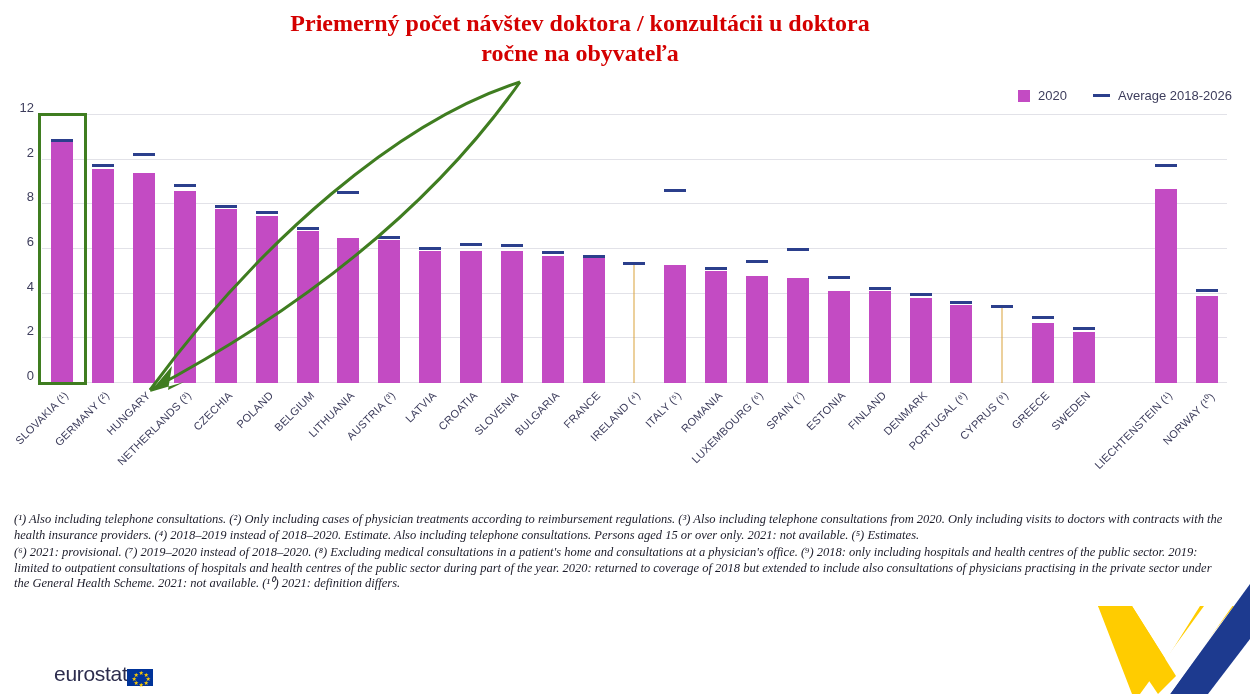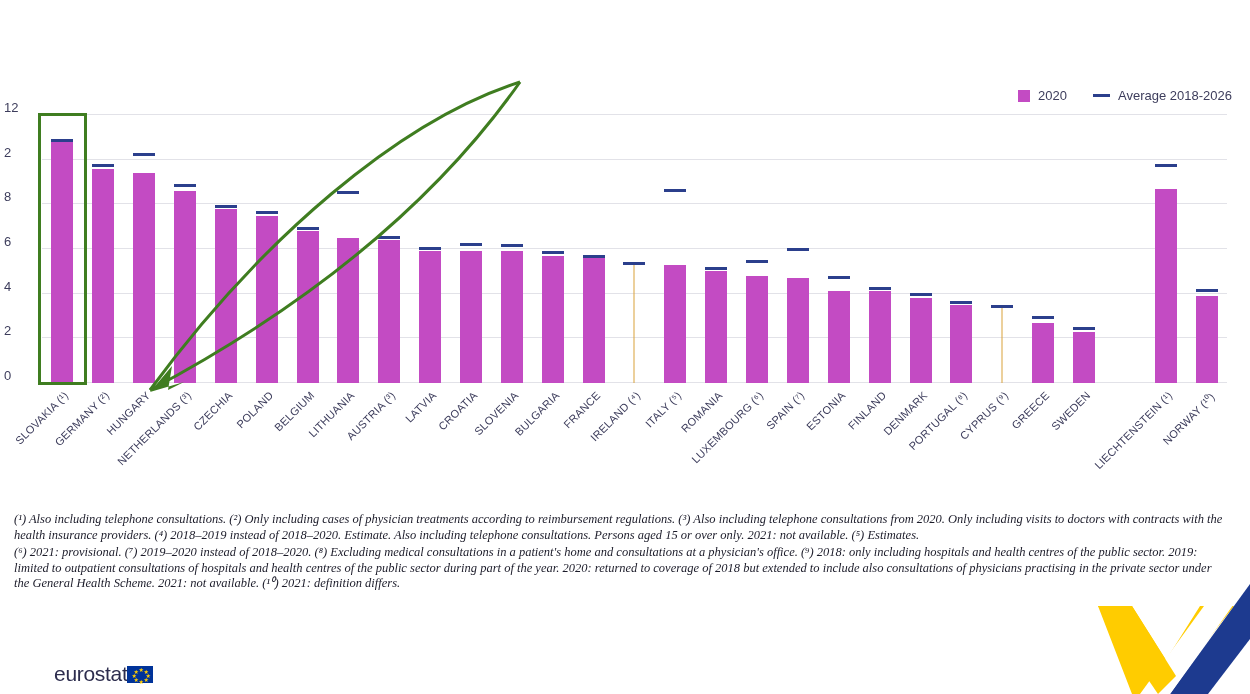--- a/index.html
+++ b/index.html
@@ -100,21 +100,21 @@
     height: 1px;
     background: #b9b9c4;
     bottom: 0;
   }
   .ytick {
     position: absolute;
     right: 1193px;
     font-size: 13px;
     color: #3d3d5c;
     transform: translateY(-8px);
-    text-align: left;
+    text-align: right;
     width: 30px;
     margin-top: 9px;
   }
 
   .bars {
     position: absolute;
     left: 0;
     top: 0;
     width: 1185px;
     height: 268px;
@@ -200,21 +200,21 @@
   }
   .eurostat-logo {
     position: absolute;
     left: 54px;
     bottom: 8px;
     font-family: "Liberation Sans", sans-serif;
     font-size: 21px;
     color: #2d2d4e;
     letter-spacing: -0.3px;
     display: flex;
-    align-items: center;
+    align-items: flex-end;
   }
   .eu-flag {
     width: 26px;
     height: 17px;
     background: #003399;
     position: relative;
     display: inline-block;
   }
   .eu-flag span {
     position: absolute;
@@ -413,20 +413,22 @@
 
     <svg class="arrow-svg" viewBox="0 0 1250 420">
       <path d="M 520,22 C 430,150 300,250 150,330" stroke="#3f7d20" stroke-width="3" fill="none"></path>
       <path d="M 520,22 C 400,60 260,180 150,330" stroke="#3f7d20" stroke-width="3" fill="none"></path>
       <polygon points="150,332 172,306 168,330 184,322" fill="#3f7d20"></polygon>
     </svg>
   </div>
 
   <div class="title-overlay">
     <div class="title-text">
+      <div>Priemerný počet návštev doktora / konzultácii u doktora</div>
+      <div>ročne na obyvateľa</div>
     </div>
   </div>
 
   <div class="notes">
     <p>(¹) Also including telephone consultations. (²) Only including cases of physician treatments according to reimbursement regulations. (³) Also including telephone consultations from 2020. Only including visits to doctors with contracts with the health insurance providers.  (⁴) 2018–2019 instead of 2018–2020. Estimate. Also including telephone consultations. Persons aged 15 or over only. 2021: not available. (⁵) Estimates.</p>
     <p>(⁶) 2021: provisional. (⁷) 2019–2020 instead of 2018–2020. (⁸) Excluding medical consultations in a patient's home and consultations at a physician's office. (⁹) 2018: only including hospitals and health centres of the public sector. 2019: limited to outpatient consultations of hospitals and health centres of the public sector during part of the year. 2020: returned to coverage of 2018 but extended to include also consultations of physicians practising in the private sector under the General Health Scheme. 2021: not available.  (¹⁰) 2021: definition differs.</p>
   </div>
 
   <div class="footer">
     <div class="eurostat-logo">

